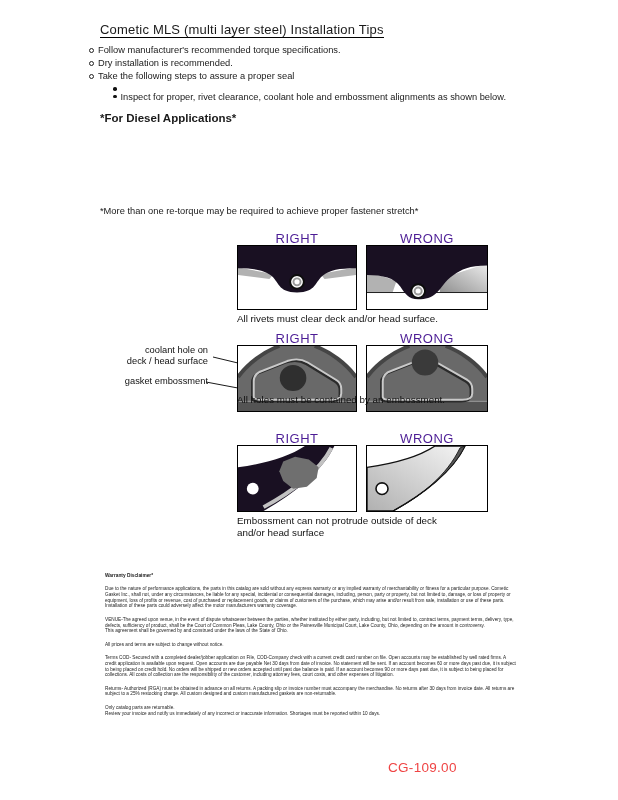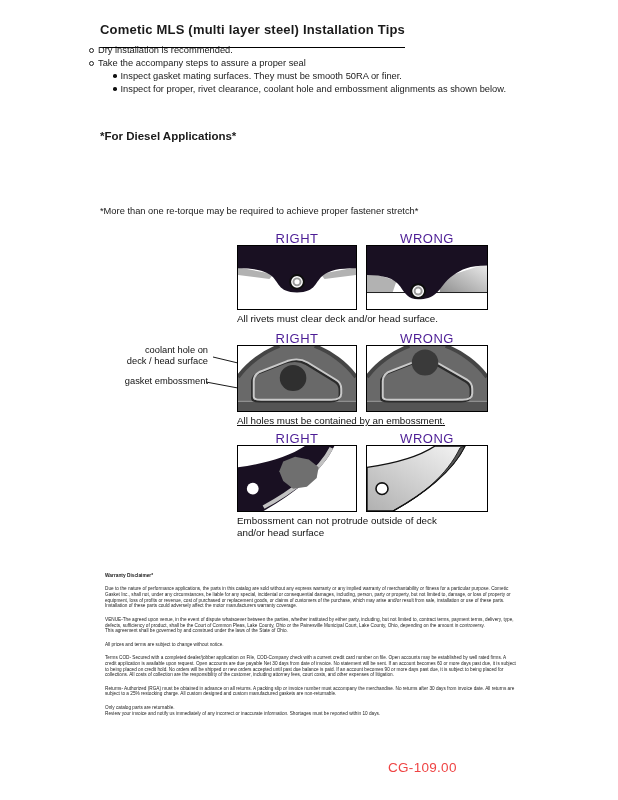--- a/index.html
+++ b/index.html
@@ -1,30 +1,30 @@
 <!DOCTYPE html>
 <html><head>
 <meta charset="utf-8">
 <style>
   html,body{margin:0;padding:0;background:#ffffff;}
   #page{position:relative;width:618px;height:800px;background:#fff;overflow:hidden;
         font-family:"Liberation Sans", sans-serif;color:#1a1a1a;}
 
-  .title{position:absolute;left:100px;top:22px;font-size:13px;font-weight:bold;
-         letter-spacing:.2px;border-bottom:1.6px solid #000;padding-bottom:10px;}
+  .title{position:absolute;left:100px;top:22px;font-size:13px;font-weight:normal;
+         letter-spacing:.2px;border-bottom:1.6px solid #000;padding-bottom:0;}
 
   .tips{position:absolute;left:89px;top:44px;width:470px;font-size:9.3px;line-height:13px;}
   .tip{display:flex;align-items:flex-start;}
   .obullet{flex:0 0 auto;width:3px;height:3px;border:1px solid #222;border-radius:50%;
            margin:4px 4px 0 0;}
   .subtips{margin-left:24px;}
   .sbullet{flex:0 0 auto;width:3.5px;height:3.5px;background:#111;border-radius:50%;
            margin:4px 4px 0 0;}
 
-  .h2{position:absolute;left:100px;top:130px;font-size:11.5px;font-weight:bold;}
+  .h2{position:absolute;left:100px;top:112px;font-size:11.5px;font-weight:bold;}
   .para{position:absolute;left:100px;width:430px;font-size:9.3px;line-height:13px;
         white-space:pre-line;}
   .p1{top:135px;} .p2{top:167px;} .note{top:205px;}
 
   .dlabel{position:absolute;width:120px;text-align:center;font-size:13px;
           letter-spacing:.5px;color:#4c1d95;}
   .dbox{position:absolute;width:120px;height:65px;border:1.8px solid #000;
         box-sizing:border-box;background:#fff;}
   .dbox svg{display:block;width:100%;height:100%;}
   .caption{position:absolute;left:237px;font-size:9.8px;line-height:11.5px;color:#111;}
@@ -46,30 +46,33 @@
 </head>
 <body>
 
 <div id="page">
 
   <div class="title">Cometic MLS (multi layer steel) Installation Tips</div>
 
   <div class="tips">
     <div class="tip">
       <span class="obullet"></span>
-      <span>Dry installation is recommended.</span>
+      <span>Follow manufacturer's recommended torque specifications.</span>
     </div>
     <div class="tip">
       <span class="obullet"></span>
-      <span>Take the accompany steps to assure a proper seal</span>
+      <span>Dry installation is recommended.</span>
+    </div>
+    <div class="tip">
+      <span class="obullet"></span>
+      <span>Take the following steps to assure a proper seal</span>
     </div>
     <div class="subtips">
       <div class="tip">
         <span class="sbullet"></span>
-        <span>Inspect gasket mating surfaces.  They must be smooth 50RA or finer.</span>
       </div>
       <div class="tip">
         <span class="sbullet"></span>
         <span>Inspect for proper, rivet clearance, coolant hole and embossment alignments as shown below.</span>
       </div>
     </div>
   </div>
 
   <div class="h2">*For Diesel Applications*</div>
   <div class="para note">*More than one re-torque may be required to achieve proper fastener stretch*</div>
@@ -138,21 +141,21 @@
       <path d="M80,0 H122 V32 C112,18 96,6 80,0 Z" fill="#fff"></path>
       <path d="M43,0 C27,6 10,18 0,32" stroke="#454545" stroke-width="4" fill="none"></path>
       <path d="M80,0 C96,6 112,18 122,32" stroke="#454545" stroke-width="4" fill="none"></path>
       <rect x="0" y="57" width="122" height="10" fill="#545454"></rect>
       <line x1="0" y1="57" x2="122" y2="57" stroke="#8f8f8f" stroke-width="1.2"></line>
       <path d="M16,52 V36 C16,31 19,27.5 25,25.5 L50,15.5 C57,13 65,13.5 71,17 L102,35 C106,37.5 107,40 107,44 L107,49 C107,53.5 103,55.5 97,55.5 H26 C20,55.5 16,55.5 16,52 Z" fill="none" stroke="#2b2b2b" stroke-width="2.4" transform="translate(-1.5,1.5)"></path>
       <path d="M16,52 V36 C16,31 19,27.5 25,25.5 L50,15.5 C57,13 65,13.5 71,17 L102,35 C106,37.5 107,40 107,44 L107,49 C107,53.5 103,55.5 97,55.5 H26 C20,55.5 16,55.5 16,52 Z" fill="none" stroke="#c9c9c9" stroke-width="2"></path>
       <circle cx="59" cy="17" r="13.5" fill="#3a3a3a"></circle>
     </svg>
   </div>
-  <div class="caption" style="top:415px;text-decoration:underline;">All holes must be contained by an embossment.</div>
+  <div class="caption" style="top:394px;">All holes must be contained by an embossment.</div>
 
   <div class="dlabel" style="left:237px;top:431px;">RIGHT</div>
   <div class="dlabel" style="left:366px;top:431px;width:122px;">WRONG</div>
 
   <div class="dbox" style="left:237px;top:445px;height:67px;">
     <svg viewBox="0 0 120 67" preserveAspectRatio="none">
       <path d="M0,22 C28,18 52,11 68,0 H98 C86,26 56,50 26,67 H0 Z" fill="#191022"></path>
       <path d="M95,2 C83,26 54,48 26,63" stroke="#c2c2c2" stroke-width="4" fill="none"></path>
       <polygon points="46,16 58,11 72,14 82,22 80,33 70,42 56,44 46,36 42,26" fill="#6f6f6f"></polygon>
       <circle cx="15" cy="44" r="6" fill="#fff"></circle>

